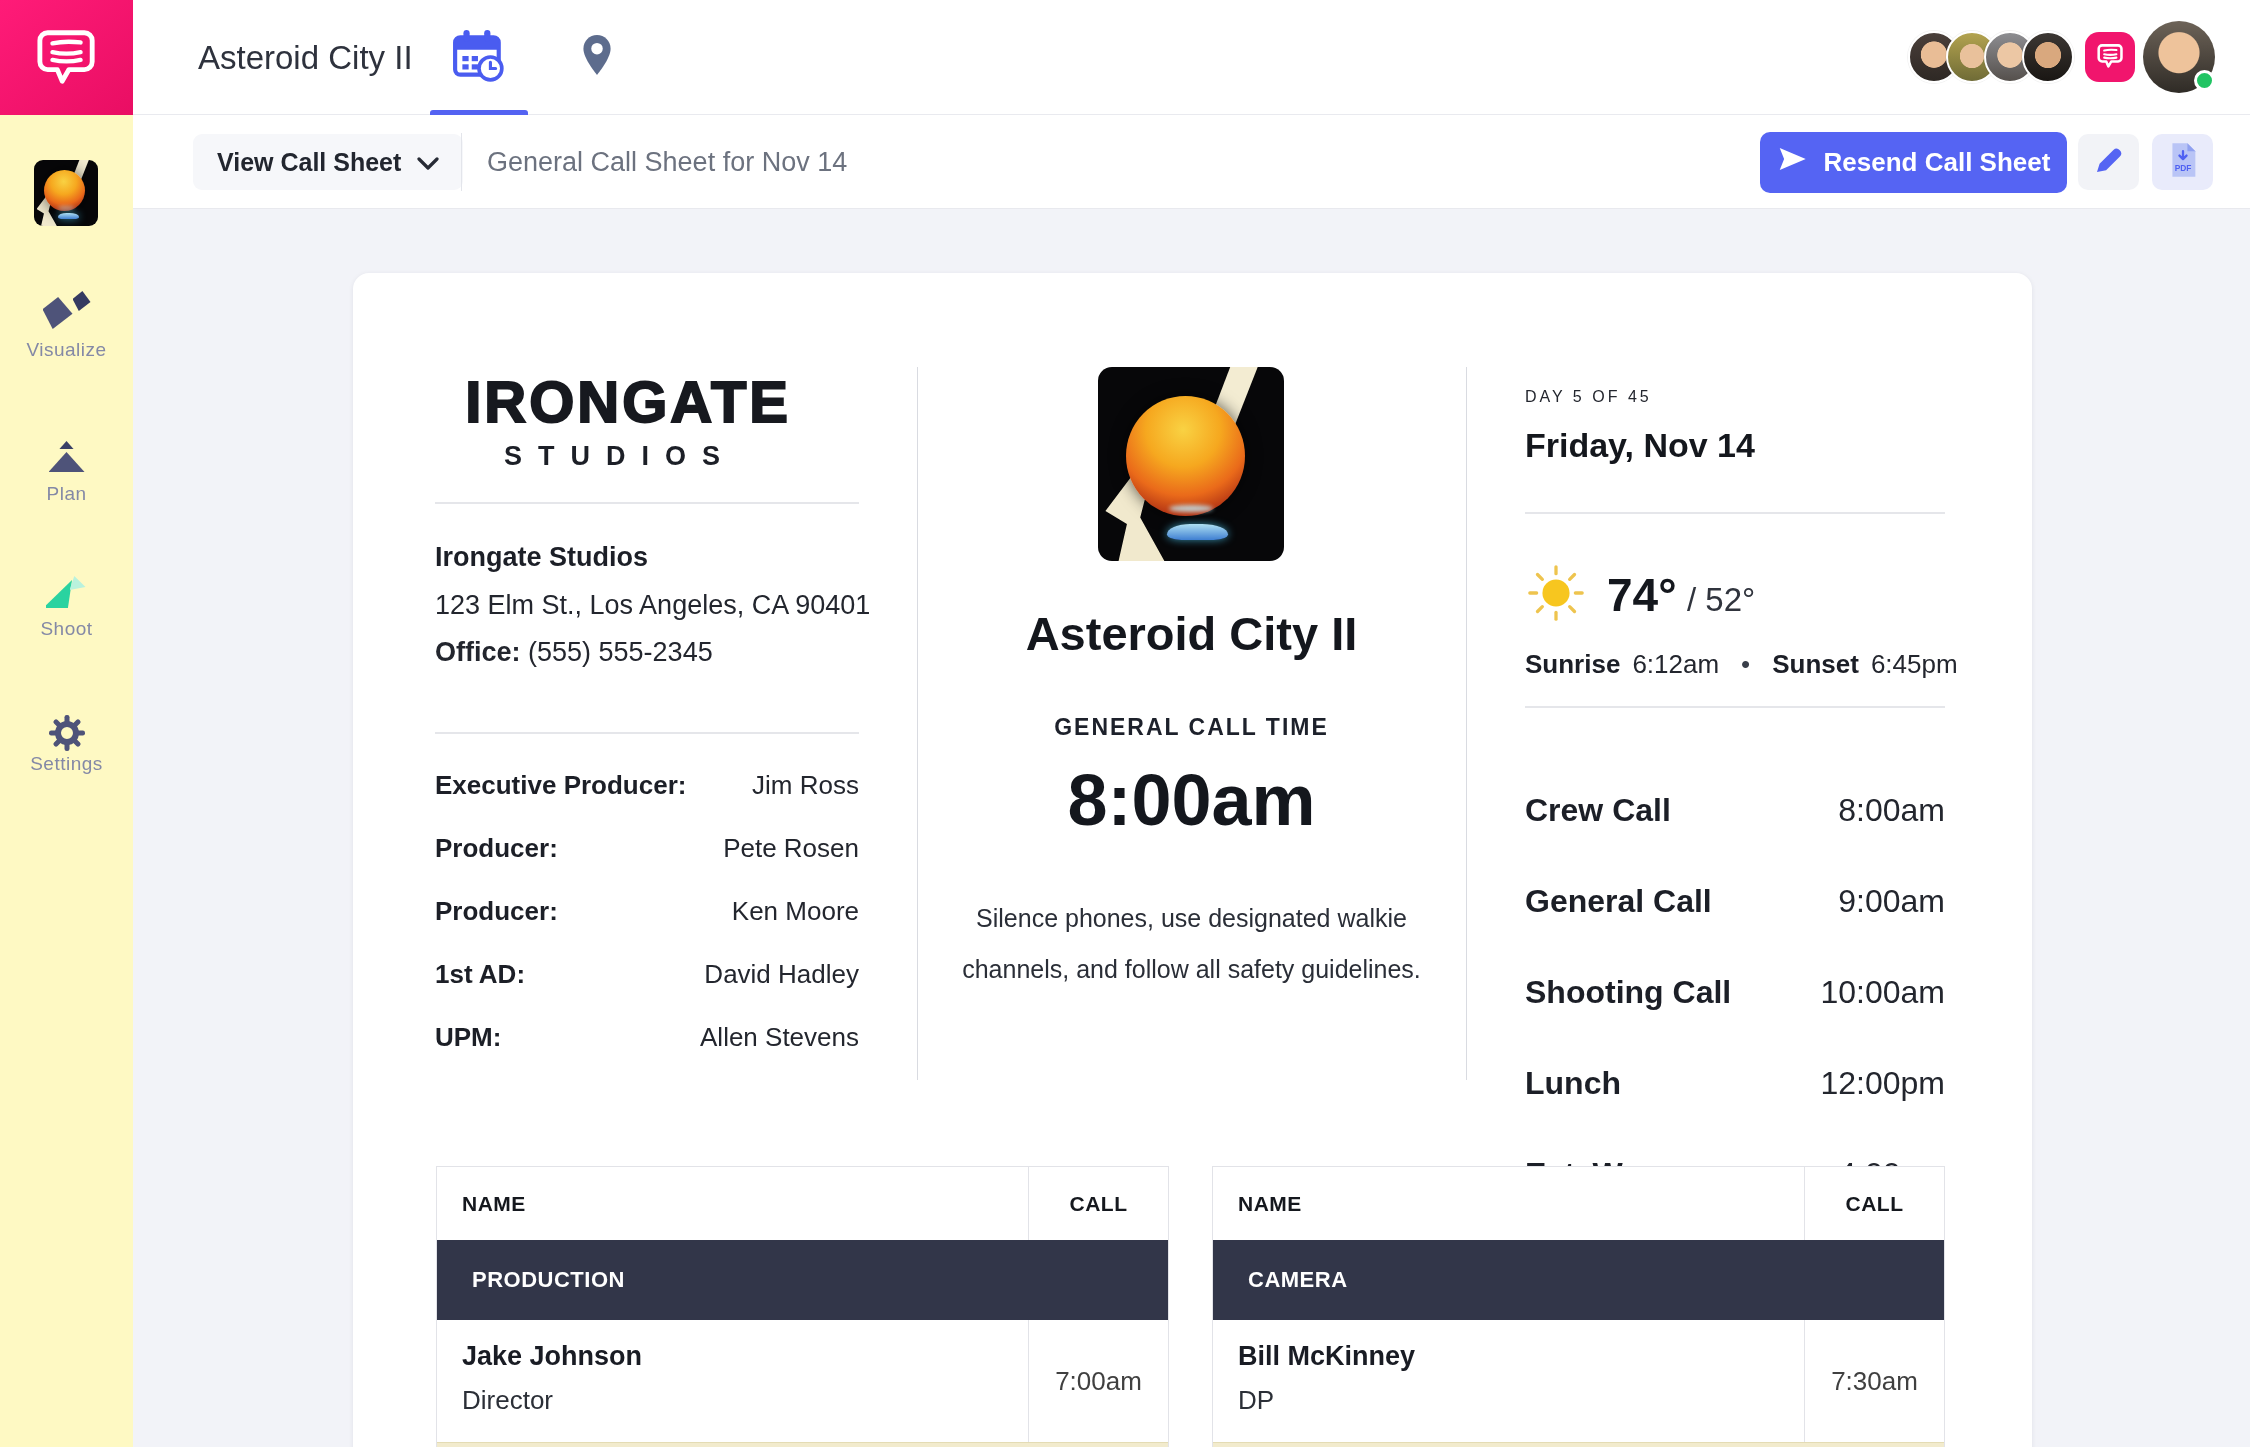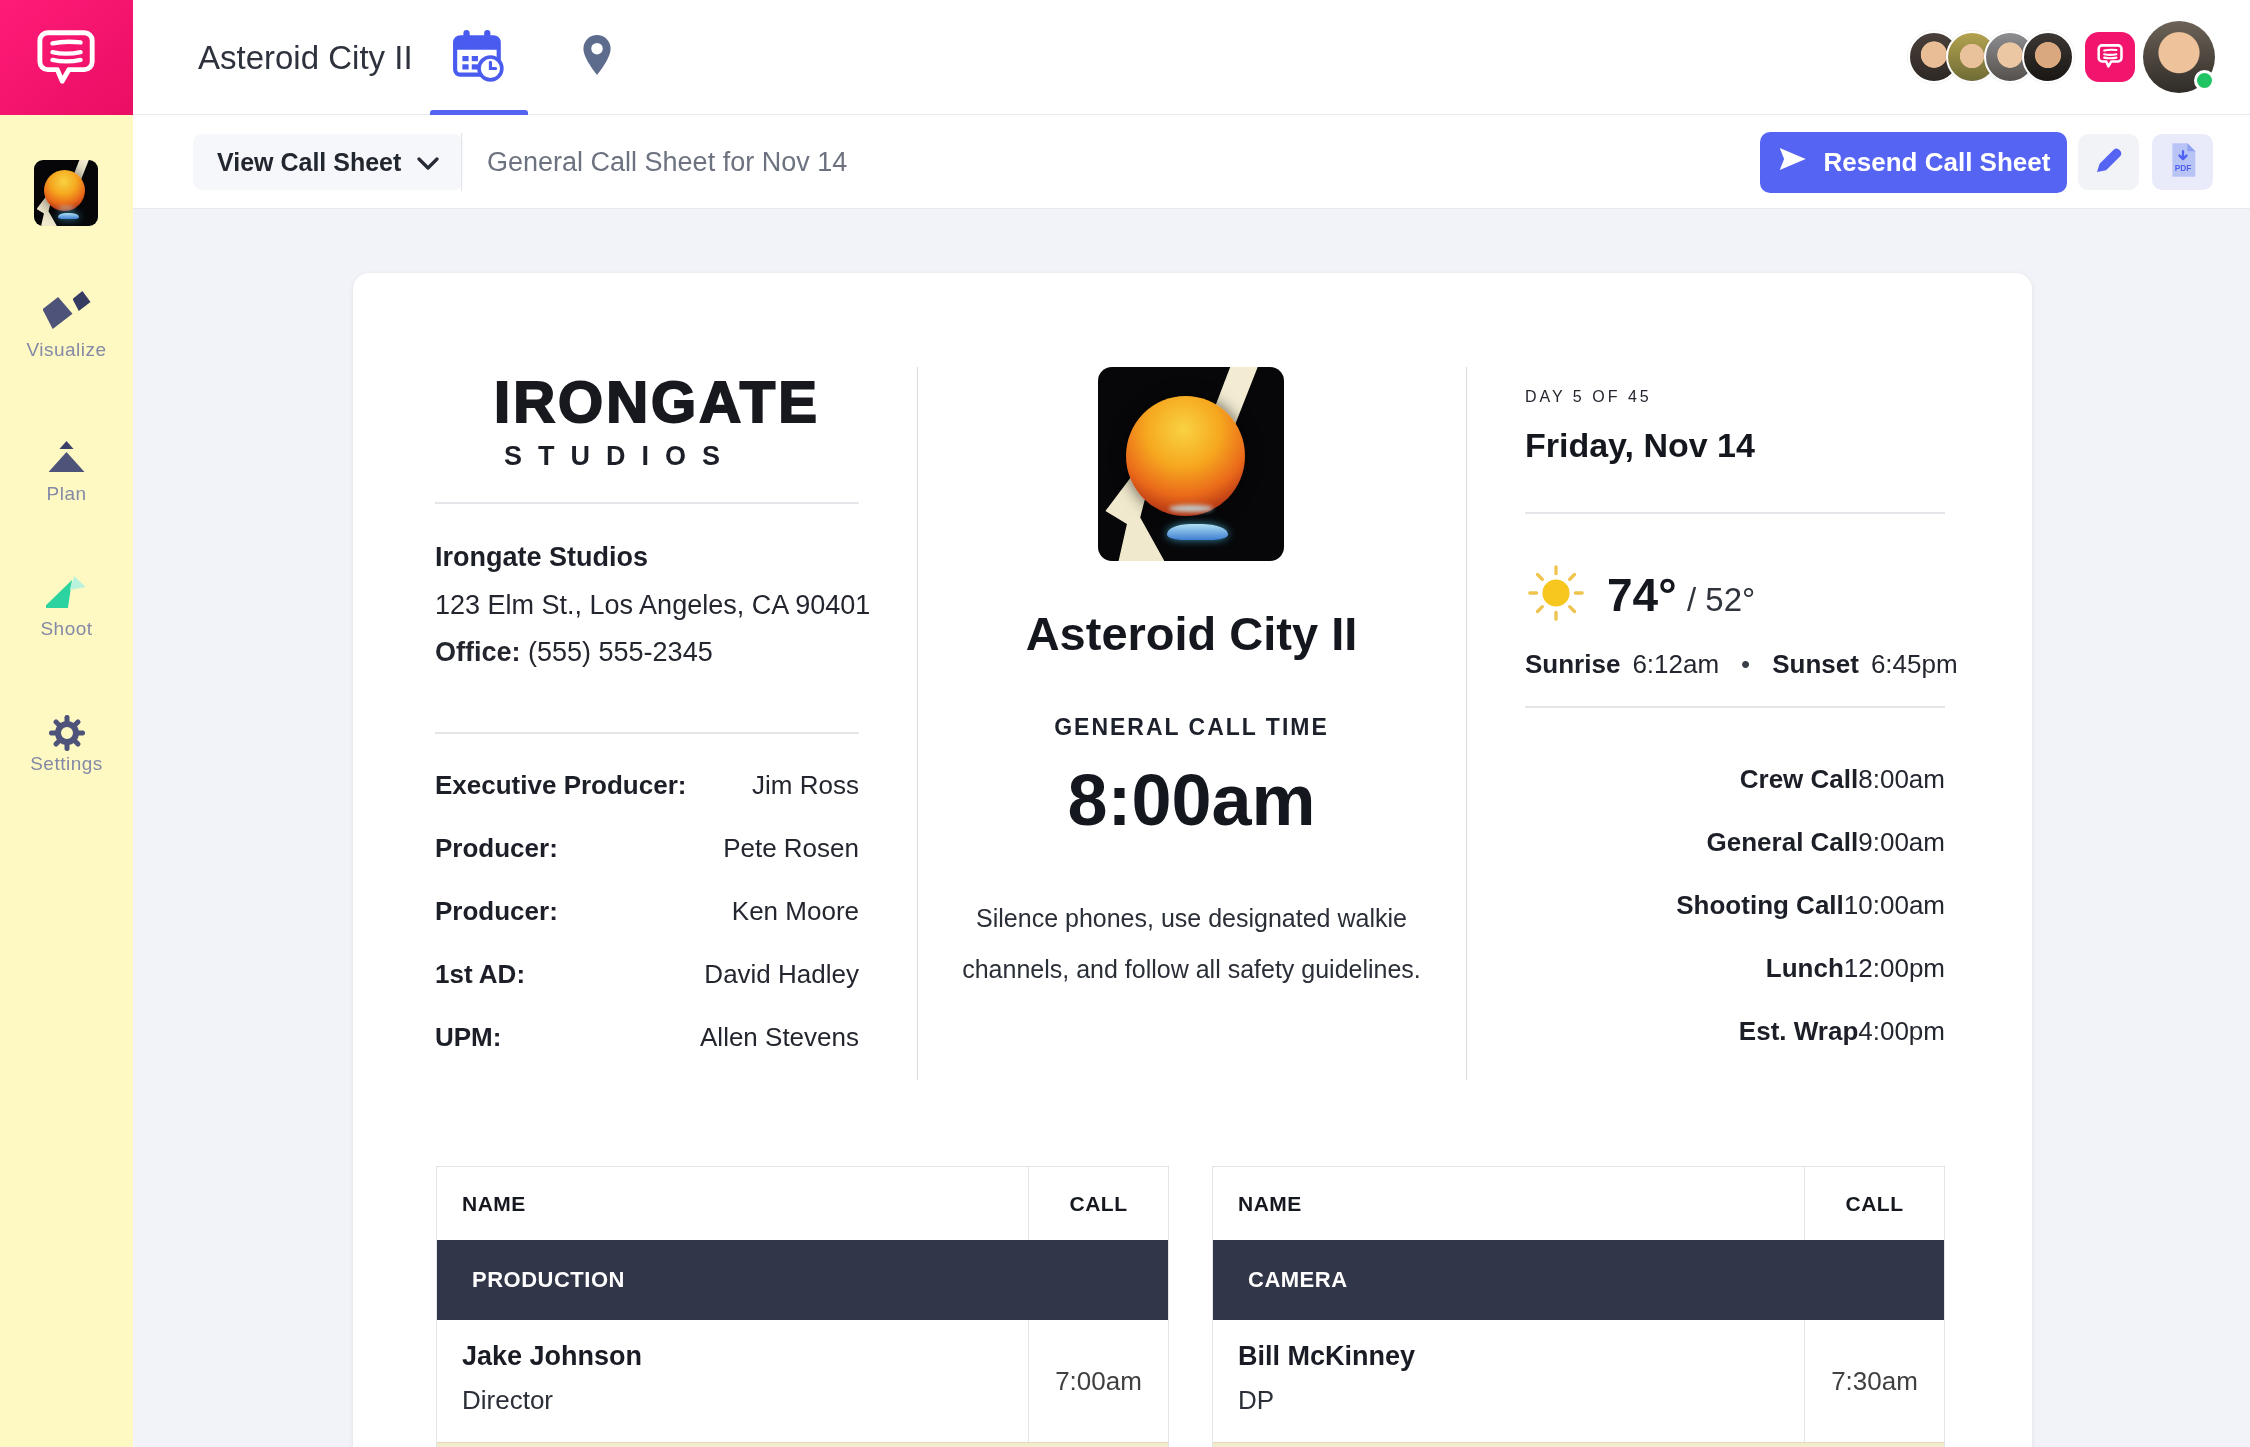--- a/index.html
+++ b/index.html
@@ -60,22 +60,22 @@
   .sq-btn { position:absolute; top:19px; width:61px; height:56px; border-radius:10px;
      display:flex; align-items:center; justify-content:center; cursor:pointer; }
   .edit-btn { left:1945px; background:#f2f3f7; }
   .pdf-btn  { left:2019px; background:#e9ebfb; }
 
   
   .content { position:absolute; left:133px; top:209px; width:2117px; height:1238px; background:#f2f3f8; overflow:hidden; }
   .card { position:absolute; left:220px; top:64px; width:1679px; height:1500px; background:#fff;
      border-radius:16px; box-shadow:0 1px 5px rgba(25,28,48,.08); }
 
-  .logo-top { position:absolute; left:82px; top:95px; width:356px; text-align:center; font-size:58px;
-     font-weight:700; letter-spacing:3px; color:#17191f;margin-left:44px; -webkit-text-stroke:2px #17191f; }
+  .logo-top { position:absolute; left:82px; top:95px; width:356px; text-align:right; font-size:58px;
+     font-weight:700; letter-spacing:3px; color:#17191f; -webkit-text-stroke:2px #17191f; }
   .logo-bottom { position:absolute; left:82px; top:168px; width:362px; text-align:center; font-size:27px;
      font-weight:700; letter-spacing:16px; color:#1c1f27; text-indent:8px; }
   .hr { position:absolute; height:2px; background:#e5e6ea; }
   .hrL1 { left:82px; top:229px; width:424px; }
   .hrL2 { left:82px; top:459px; width:424px; }
   .co-name { position:absolute; left:82px; top:269px; font-size:27px; font-weight:700; color:#1c1f27; }
   .co-addr { position:absolute; left:82px; top:317px; font-size:27px; color:#23262e; }
   .co-office { position:absolute; left:82px; top:364px; font-size:27px; color:#23262e; }
   .co-office b { font-weight:700; }
   .contacts { position:absolute; left:82px; top:497px; width:424px; }
@@ -113,21 +113,21 @@
   .day-date { top:153px; font-size:34px; font-weight:700; color:#14171d; }
   .hrR1 { left:1172px; top:239px; width:420px; }
   .hrR2 { left:1172px; top:433px; width:420px; }
   .sun-row { top:289px; display:flex; align-items:center; gap:20px; }
   .temp-hi { font-size:46px; font-weight:700; color:#14171d; }
   .temp-lo { font-size:33px; color:#30343d; margin-left:6px; }
   .sunline { top:376px; font-size:26px; display:flex; gap:12px; align-items:center; color:#23262e; }
   .sunline b { font-weight:700; color:#1c1f27; }
   .sep-dot { margin:0 10px; color:#3a3f4a; }
   .sched { top:491px; }
-  .s-row { display:flex; justify-content:flex-end; height:63px; font-size:26px; width:420px; }
+  .s-row { display:flex; justify-content:space-between; height:63px; font-size:32px; width:420px;margin-top:28px; }
   .s-row .lbl { font-weight:700; color:#1c1f27; }
   .s-row .val { color:#23262e; }
 
   
   .sheet-table { position:absolute; top:893px; width:733px; border:1px solid #e2e3e8; background:#fff; }
   .t-left { left:83px; } .t-right { left:859px; }
   .t-head { display:flex; height:73px; }
   .th-name { flex:1; display:flex; align-items:center; padding-left:25px; font-size:21px; font-weight:700;
      letter-spacing:.5px; color:#15181e; }
   .th-call { width:140px; border-left:1px solid #e2e3e8; display:flex; align-items:center; justify-content:center;

